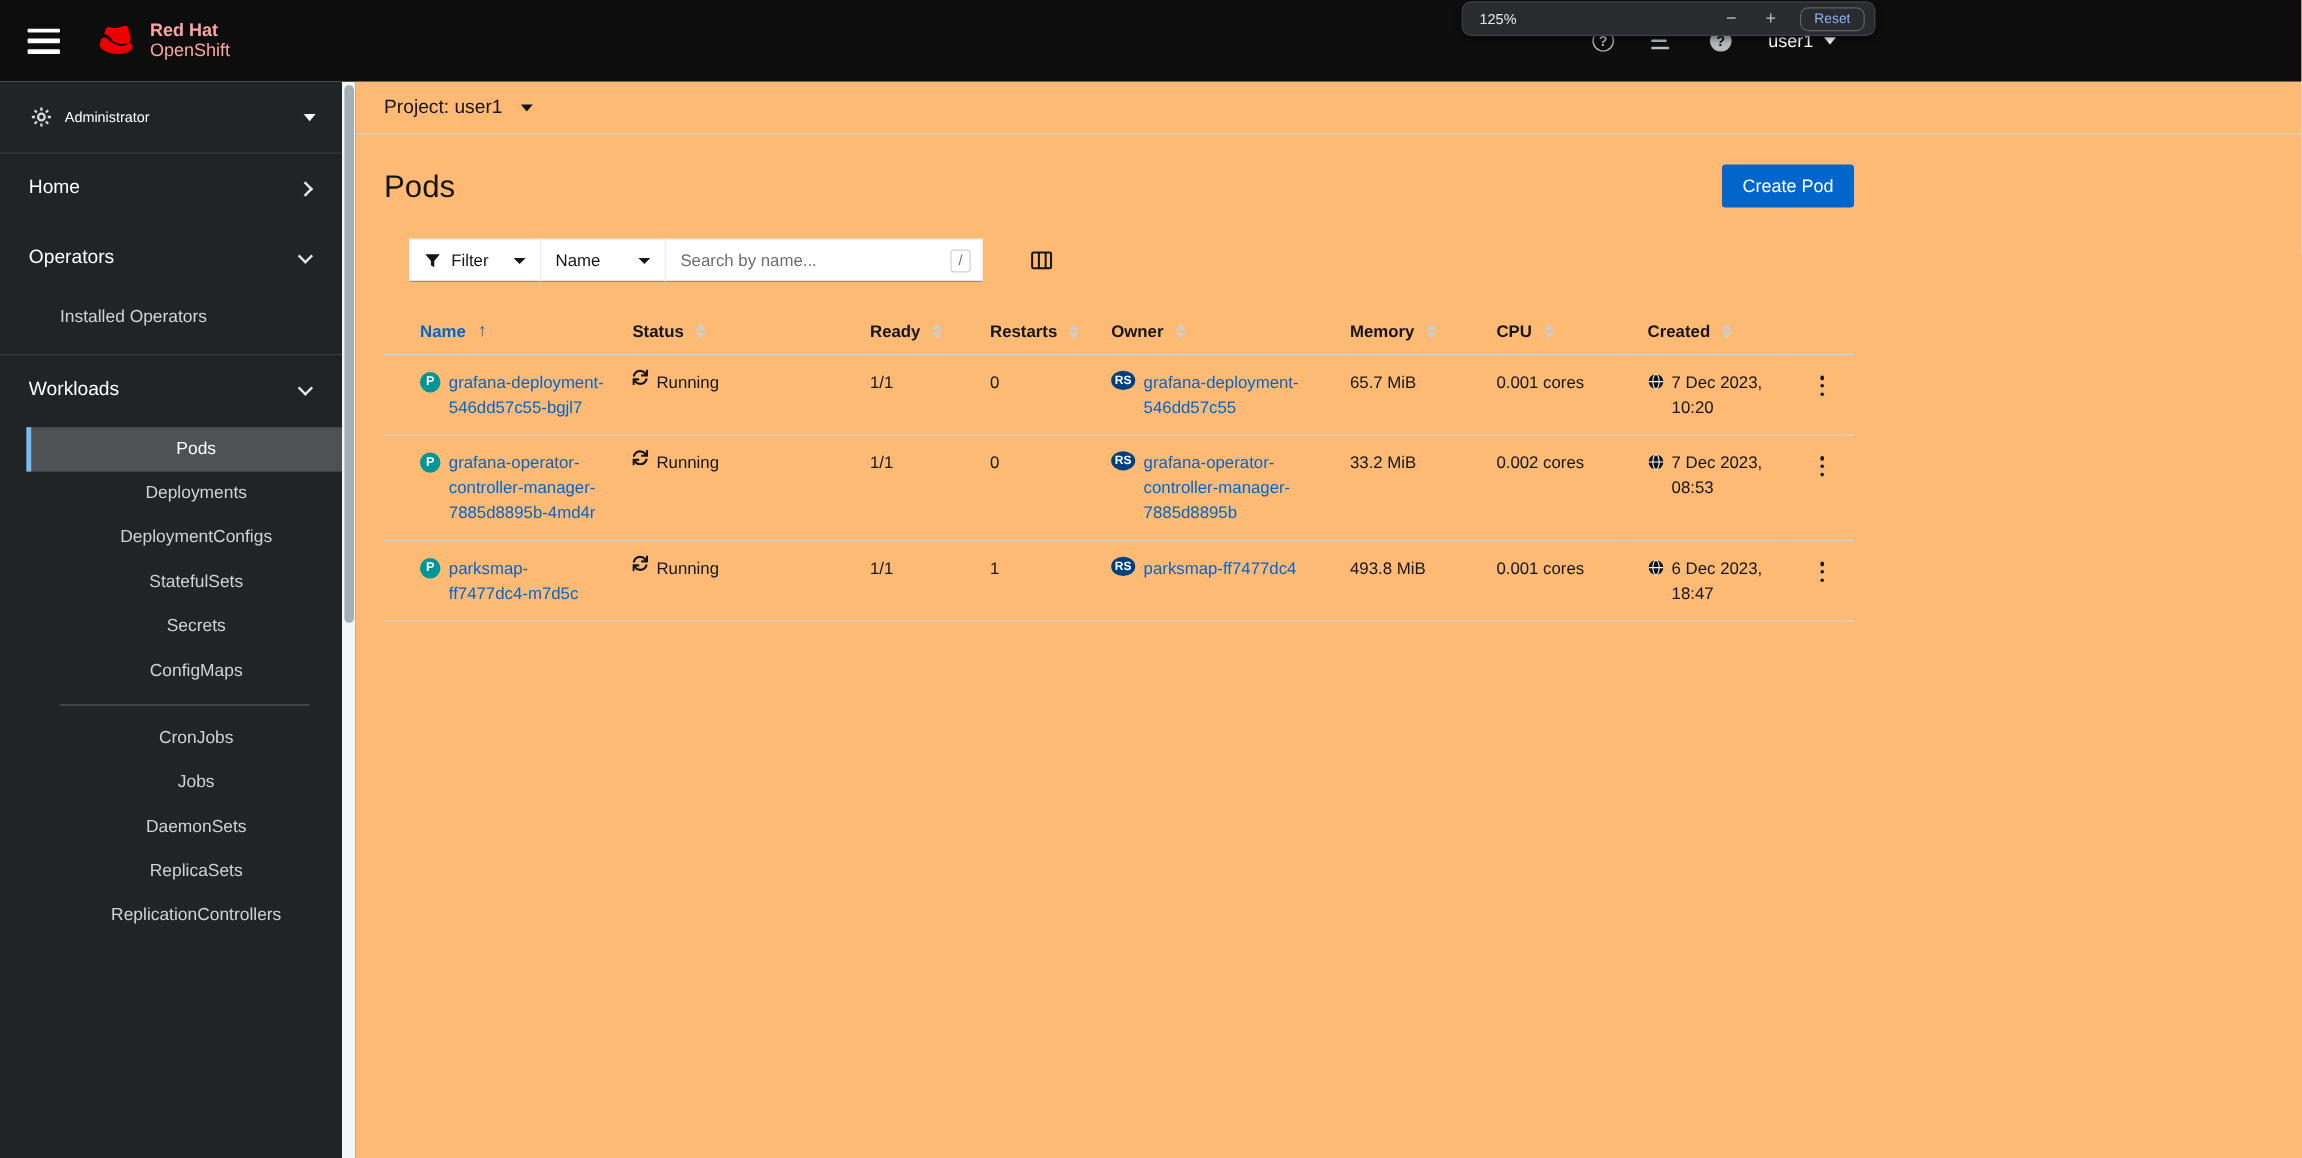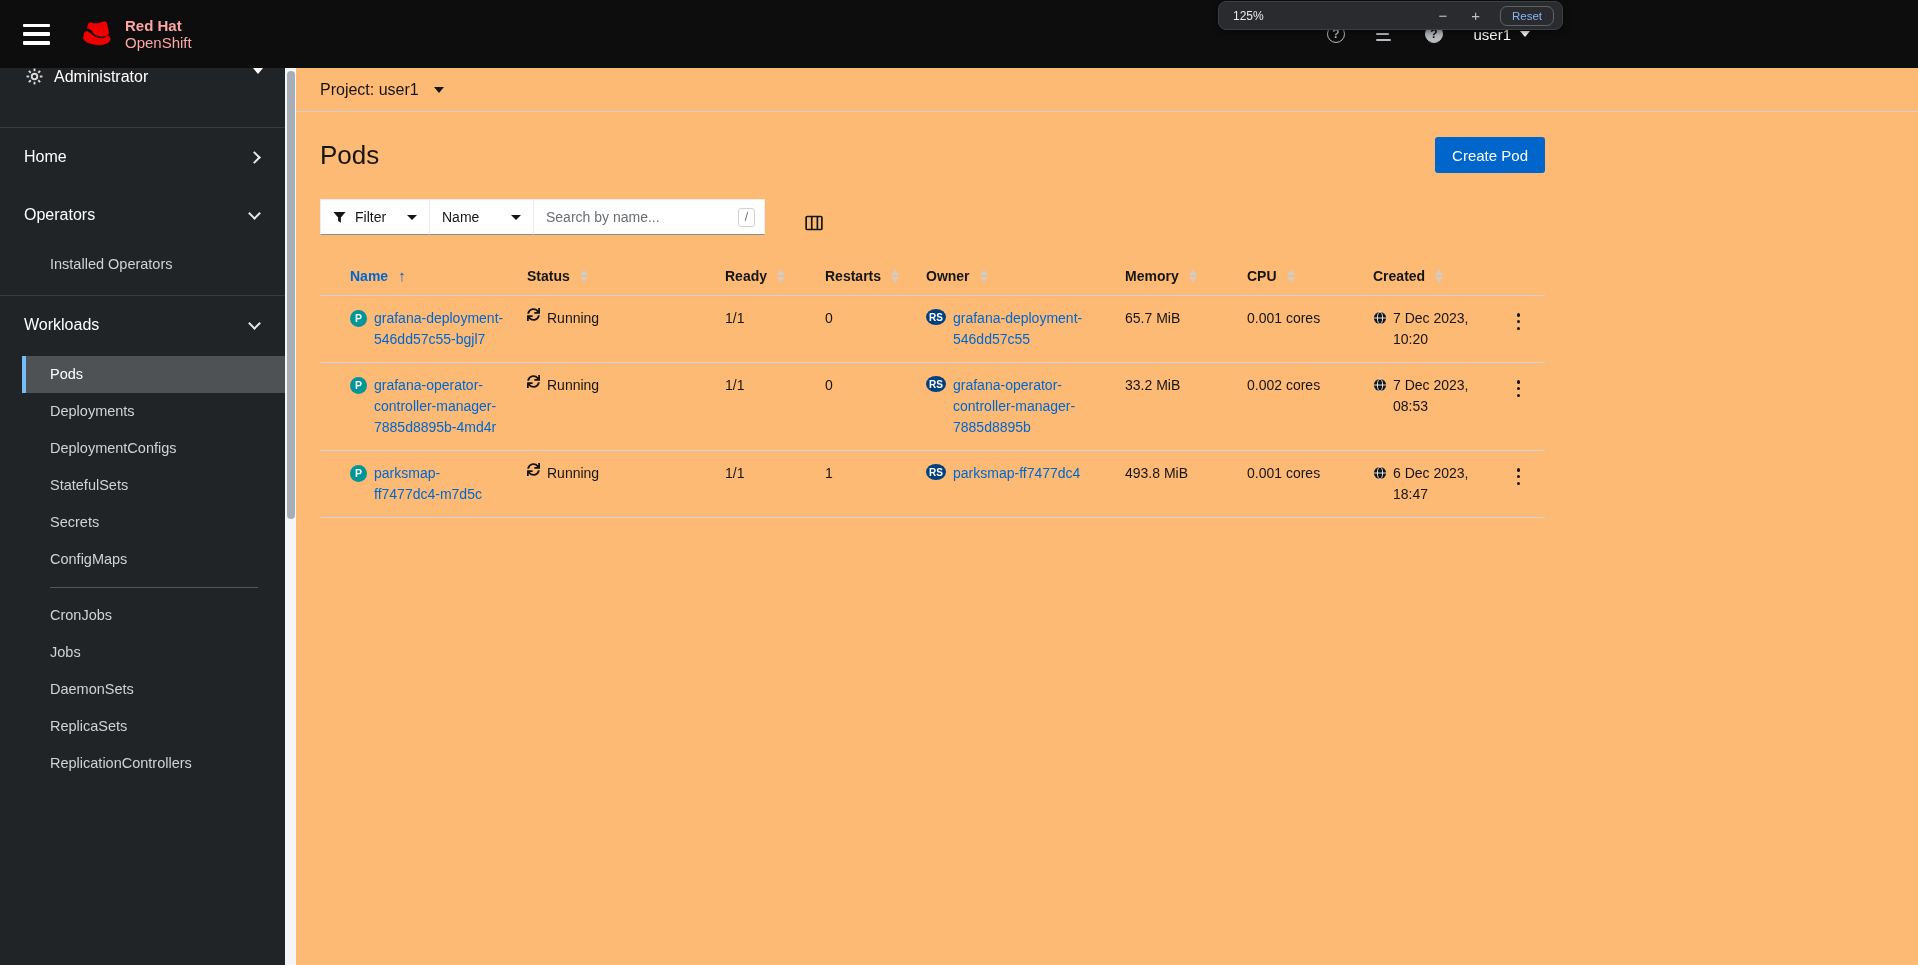--- a/index.html
+++ b/index.html
@@ -29,51 +29,51 @@
   .zoom-level { margin-right: auto; }
   .zoom-btn { background: none; border: none; color: #bdc1c6; font-size: 15px; cursor: pointer; line-height: 1; padding: 2px 4px; font-family: inherit; }
   .zoom-reset { background: transparent; border: 1px solid #5f6368; color: #8ab4f8; border-radius: 7px; padding: 3px 11px; font-size: 11.5px; cursor: pointer; font-family: inherit; }
 
   
   .app { display: flex; height: 897px; }
 
   
   .sidebar { position: relative; width: 296px; flex-shrink: 0; background: #212427; overflow: hidden; }
   .nav { width: 285px; color: #fff; }
-  .perspective-row { display: flex; align-items: flex-start; gap: 11px; height: 60px; padding: 0 22px 0 26px; font-size: 16px; border-bottom: 1px solid #393c3f; cursor: pointer; }
+  .perspective-row { display: flex; align-items: center; gap: 11px; height: 60px; padding: 0 22px 0 26px; font-size: 12px; border-bottom: 1px solid #393c3f; cursor: pointer; }
   .perspective-row .caret-down { margin-left: auto; }
   .nav-top { display: flex; align-items: center; justify-content: space-between; height: 58px; padding: 0 26px 0 24px; font-size: 16px; cursor: pointer; }
   .chev { width: 9px; height: 9px; border-right: 2px solid #e6e6e6; border-bottom: 2px solid #e6e6e6; display: inline-block; }
   .chev.right { transform: rotate(-45deg); }
   .chev.down  { transform: rotate(45deg); margin-top: -4px; }
-  .nav-section.bordered { border-top: 1px solid #393c3f; }
+  .nav-section.bordered { border-top: 1px solid #393c3f; text-align: center; }
   .sub-list { list-style: none; padding: 2px 0 12px 22px; }
   .sub-item { padding: 9px 8px 9px 28px; font-size: 14.5px; color: #d2d2d2; cursor: pointer; line-height: 19px; }
   .sub-item.current { background: #4f5255; border-left: 4px solid #73bcf7; padding-left: 24px; color: #fff; }
   .sub-divider { border-top: 1px solid #53575c; margin: 9px 27px 9px 28px; }
   .sidebar-scrollbar { position: absolute; top: 0; right: 0; width: 11px; height: 100%; background: #f3f5f7; }
   .sidebar-scrollbar .thumb { position: absolute; top: 3px; left: 1.5px; width: 8px; height: 448px; background: #a7adb4; border-radius: 4px; }
 
   
   .main { flex: 1; background: #fdba74; overflow: hidden; }
   .project-bar { height: 44px; border-bottom: 1px solid #cfcfcf; display: flex; align-items: center; gap: 15px; padding-left: 24px; cursor: pointer; }
   .project-label { font-size: 16px; }
   .caret-down.dark { border-top-color: #151515; border-left-width: 5px; border-right-width: 5px; }
   .main-inner { margin-left: 24px; width: 1225px; }
   .page-head { display: flex; justify-content: space-between; align-items: center; margin-top: 25px; }
   .page-title { font-size: 26px; font-weight: 500; }
   .create-btn { background: #0066cc; color: #fff; border: none; border-radius: 3px; height: 36px; padding: 0 17px; font-size: 15px; cursor: pointer; font-family: inherit; }
 
   
-  .toolbar { display: flex; align-items: flex-end; margin-top: 26px; }
+  .toolbar { display: flex; align-items: center; margin-top: 26px; margin-left: 21px; }
   .control { height: 36px; background: #fff; border: 1px solid #ededed; border-bottom-color: #8a8d90; display: flex; align-items: center; padding: 0 12px; font-size: 14px; cursor: pointer; }
   .filter-select { width: 110px; gap: 9px; }
   .filter-select .caret-down.dark, .attr-select .caret-down.dark { margin-left: auto; border-top-width: 5px; }
   .attr-select { width: 105px; margin-left: -1px; gap: 9px; }
-  .search-box { width: 232px; margin-left: -1px; padding-right: 9px; cursor: text; }
+  .search-box { width: 265px; margin-left: -1px; padding-right: 9px; cursor: text; }
   .search-box input { flex: 1; border: none; outline: none; font-size: 14px; font-family: inherit; color: #151515; min-width: 0; }
   .search-box input::placeholder { color: #6a6e73; }
   .kbd-hint { border: 1px solid #d2d2d2; border-radius: 3px; color: #6a6e73; font-size: 12px; padding: 1px 6px; line-height: 15px; }
   .col-mgmt-btn { margin-left: 37px; background: none; border: none; cursor: pointer; padding: 3px; display: inline-flex; }
 
   
   .pods-table { margin-top: 24px; width: 1225px; border-collapse: collapse; table-layout: fixed; }
   .pods-table th { text-align: left; font-size: 14px; font-weight: bold; padding: 8px 16px 11px; border-bottom: 1px solid #d2d2d2; white-space: nowrap; }
   .pods-table td { padding: 12px 16px; border-bottom: 1px solid #d2d2d2; vertical-align: top; font-size: 14px; line-height: 21px; }
   .pods-table th:first-child, .pods-table td:first-child { padding-left: 30px; padding-right: 6px; }

